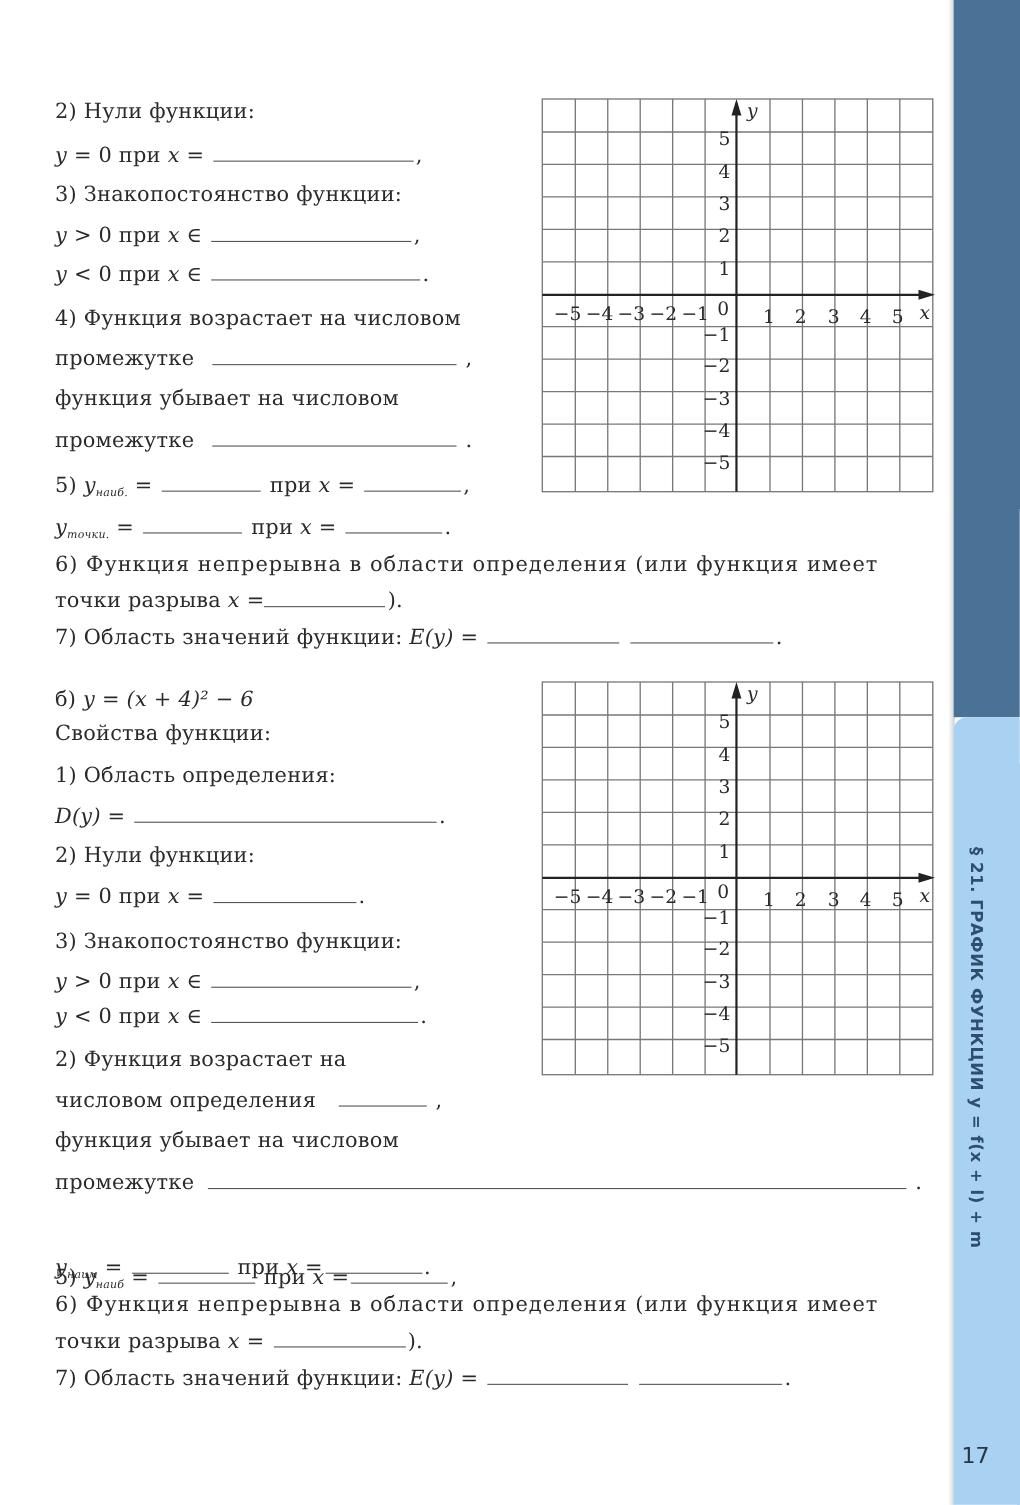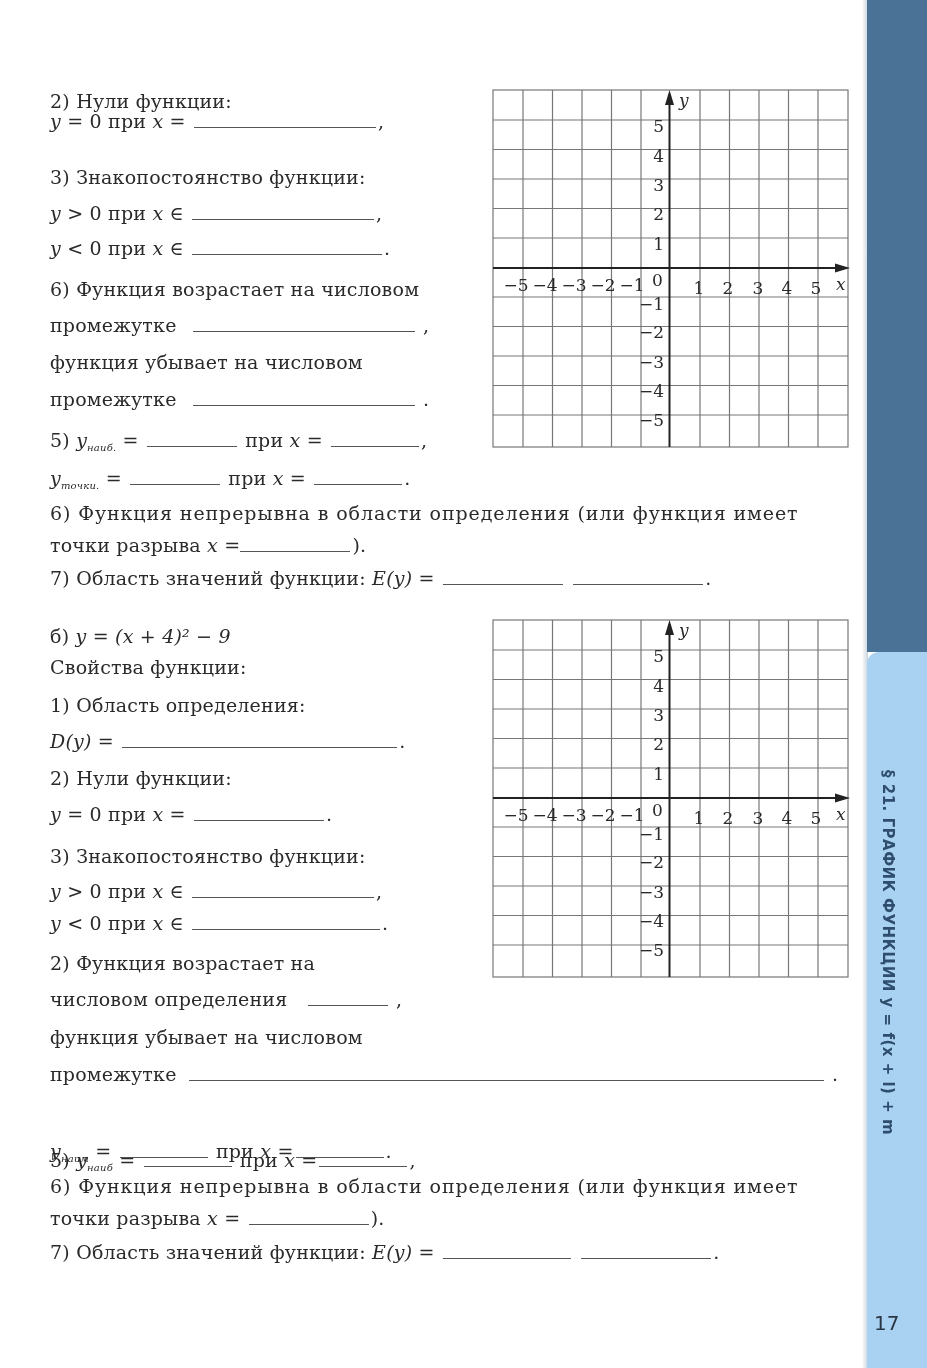--- a/index.html
+++ b/index.html
@@ -21,31 +21,31 @@
 </head>
 <body>
 
 <div class="side-edge"></div>
 <div class="side-dark"></div>
 <div class="side-light"></div>
 <div class="side-text">§ 21. ГРАФИК ФУНКЦИИ y = f(x + l) + m</div>
 <div class="page-num">17</div>
 
 <div class="line" style="top:89px">2) Нули функции:</div>
-<div class="line" style="top:109px">
+<div class="line" style="top:128px">
   <i>y</i><span> = 0 при </span><i>x</i><span> = </span><span class="blank" style="width:182px"></span><span>,</span>
 </div>
 <div class="line" style="top:165px">3) Знакопостоянство функции:</div>
 <div class="line" style="top:201px">
   <i>y</i><span> &gt; 0 при </span><i>x</i><span> ∈ </span><span class="blank" style="width:182px"></span><span>,</span>
 </div>
 <div class="line" style="top:236px">
   <i>y</i><span> &lt; 0 при </span><i>x</i><span> ∈ </span><span class="blank" style="width:190px"></span><span>.</span>
 </div>
-<div class="line" style="top:277px">6) Функция возрастает на числовом</div>
+<div class="line" style="top:277px">4) Функция возрастает на числовом</div>
 <div class="line" style="top:313px">
   <span>промежутке</span> <span class="blank" style="width:222px;margin-left:10px"></span> <span>,</span>
 </div>
 <div class="line" style="top:350px">функция убывает на числовом</div>
 <div class="line" style="top:387px">
   <span>промежутке</span> <span class="blank" style="width:222px;margin-left:10px"></span> <span>.</span>
 </div>
 <div class="line" style="top:428px">
   <span>5) </span><i>y</i><sub>наиб.</sub><span> = </span><span class="blank" style="width:90px"></span><span> при </span><i>x</i><span> = </span><span class="blank" style="width:88px"></span><span>,</span>
 </div>
@@ -113,21 +113,21 @@
     <text x="174" y="164">1</text>
     <text x="174" y="224">−1</text>
     <text x="174" y="252">−2</text>
     <text x="174" y="282">−3</text>
     <text x="174" y="311">−4</text>
     <text x="174" y="340">−5</text>
   </g>
 </svg>
 
 <div class="line" style="top:624px">
-  <span>б) </span><i>y = (x + 4)² − 9</i>
+  <span>б) </span><i>y = (x + 4)² − 6</i>
 </div>
 <div class="line" style="top:655px;">Свойства функции:</div>
 <div class="line" style="top:693px">1) Область определения:</div>
 <div class="line" style="top:729px">
   <i>D(y)</i><span> = </span><span class="blank" style="width:275px"></span><span>.</span>
 </div>
 <div class="line" style="top:766px">2) Нули функции:</div>
 <div class="line" style="top:802px">
   <i>y</i><span> = 0 при </span><i>x</i><span> = </span><span class="blank" style="width:130px"></span><span>.</span>
 </div>

